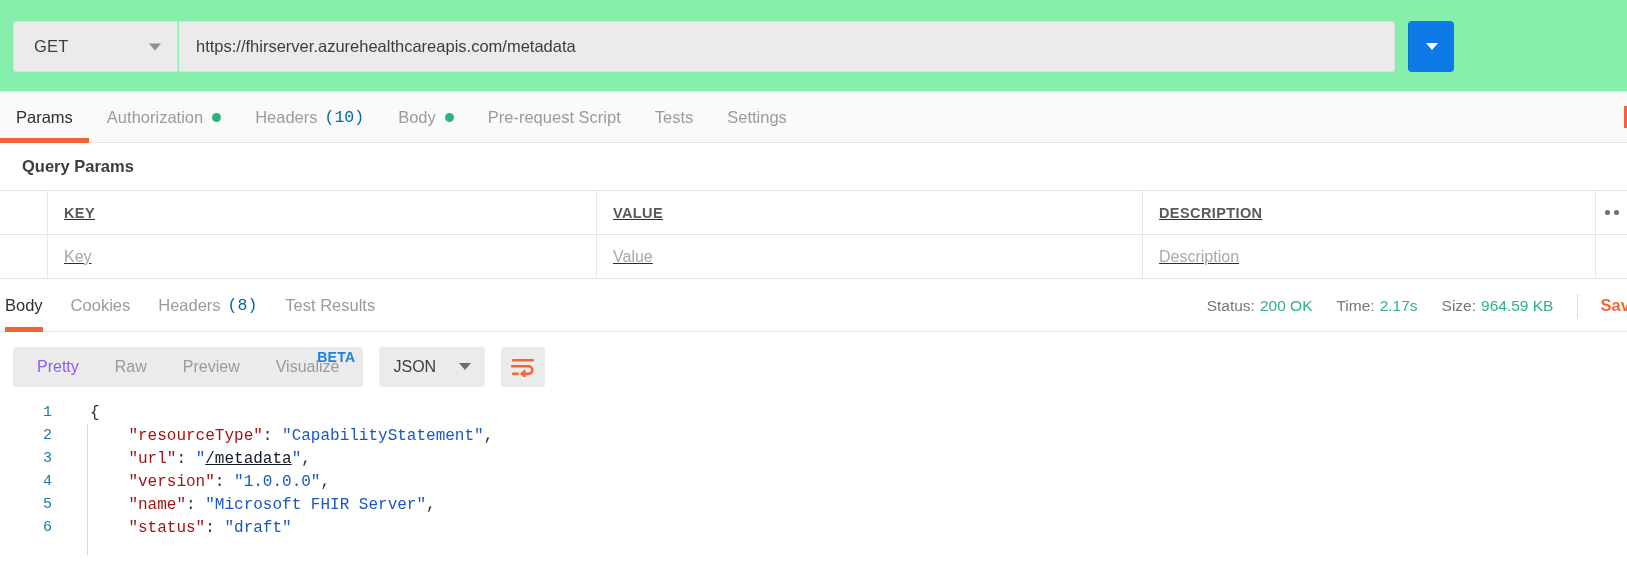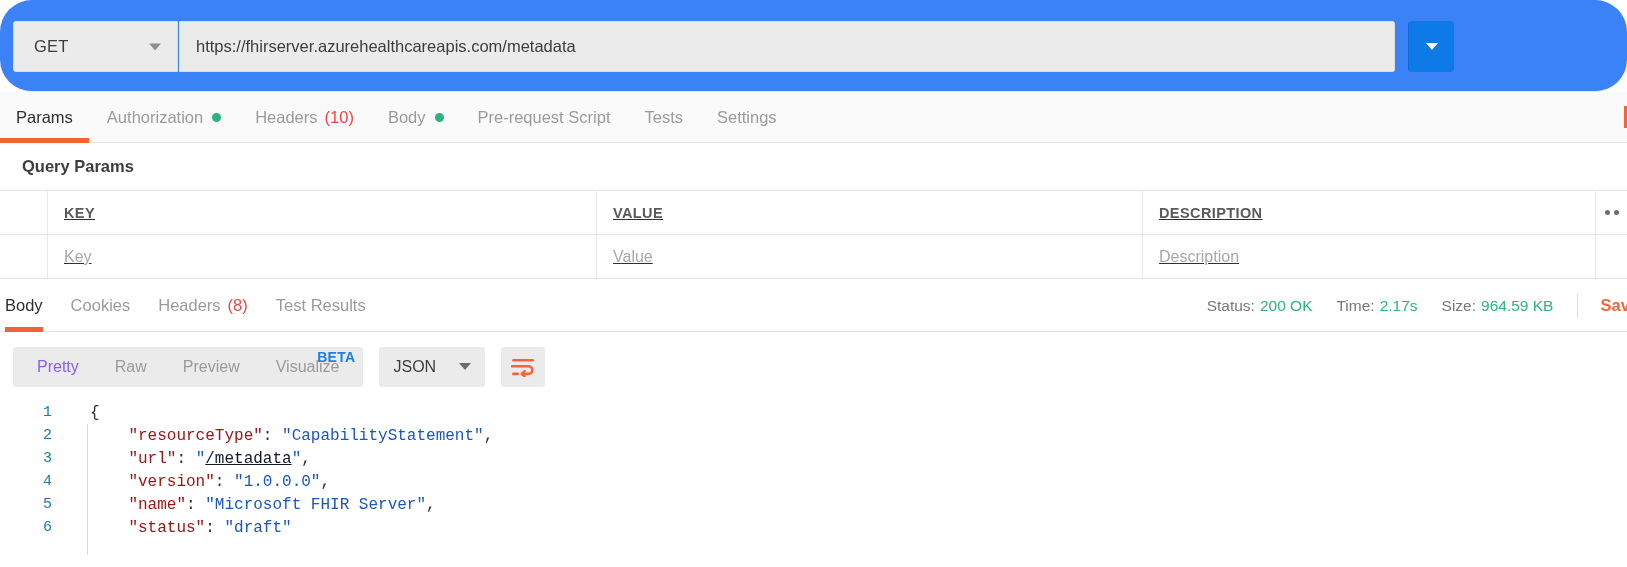--- a/index.html
+++ b/index.html
@@ -13,24 +13,23 @@
     overflow: hidden;
     font-family: "Liberation Sans", sans-serif;
     color: #2f2f2f;
     -webkit-font-smoothing: antialiased;
   }
 
   
   .url-bar {
     position: relative;
     height: 92px;
-    background: #3b82f6;
+    background: #86efac;
     border-bottom: 1px solid #e6e6e6;
     box-sizing: border-box;
-    border-radius: 32px;
   }
   .method-select {
     position: absolute;
     left: 13px;
     top: 21px;
     width: 165px;
     height: 51px;
     background: #ebebeb;
     border: 1px solid #dcdcdc;
     border-radius: 3px 0 0 3px;
@@ -151,21 +150,21 @@
     background: #ef6334;
   }
   .dot {
     display: inline-block;
     width: 9px; height: 9px;
     border-radius: 50%;
     background: #2db47d;
     margin-left: 9px;
     vertical-align: middle;
   }
-  .count-green { color: #ef4444; margin-left: 7px; }
+  .count-green { color: #0369a1; margin-left: 7px; font-family: Liberation Mono, monospace; }
   .tab-edge {
     position: absolute;
     right: 0;
     top: 14px;
     width: 3px;
     height: 22px;
     background: #f4623a;
   }
 
   

